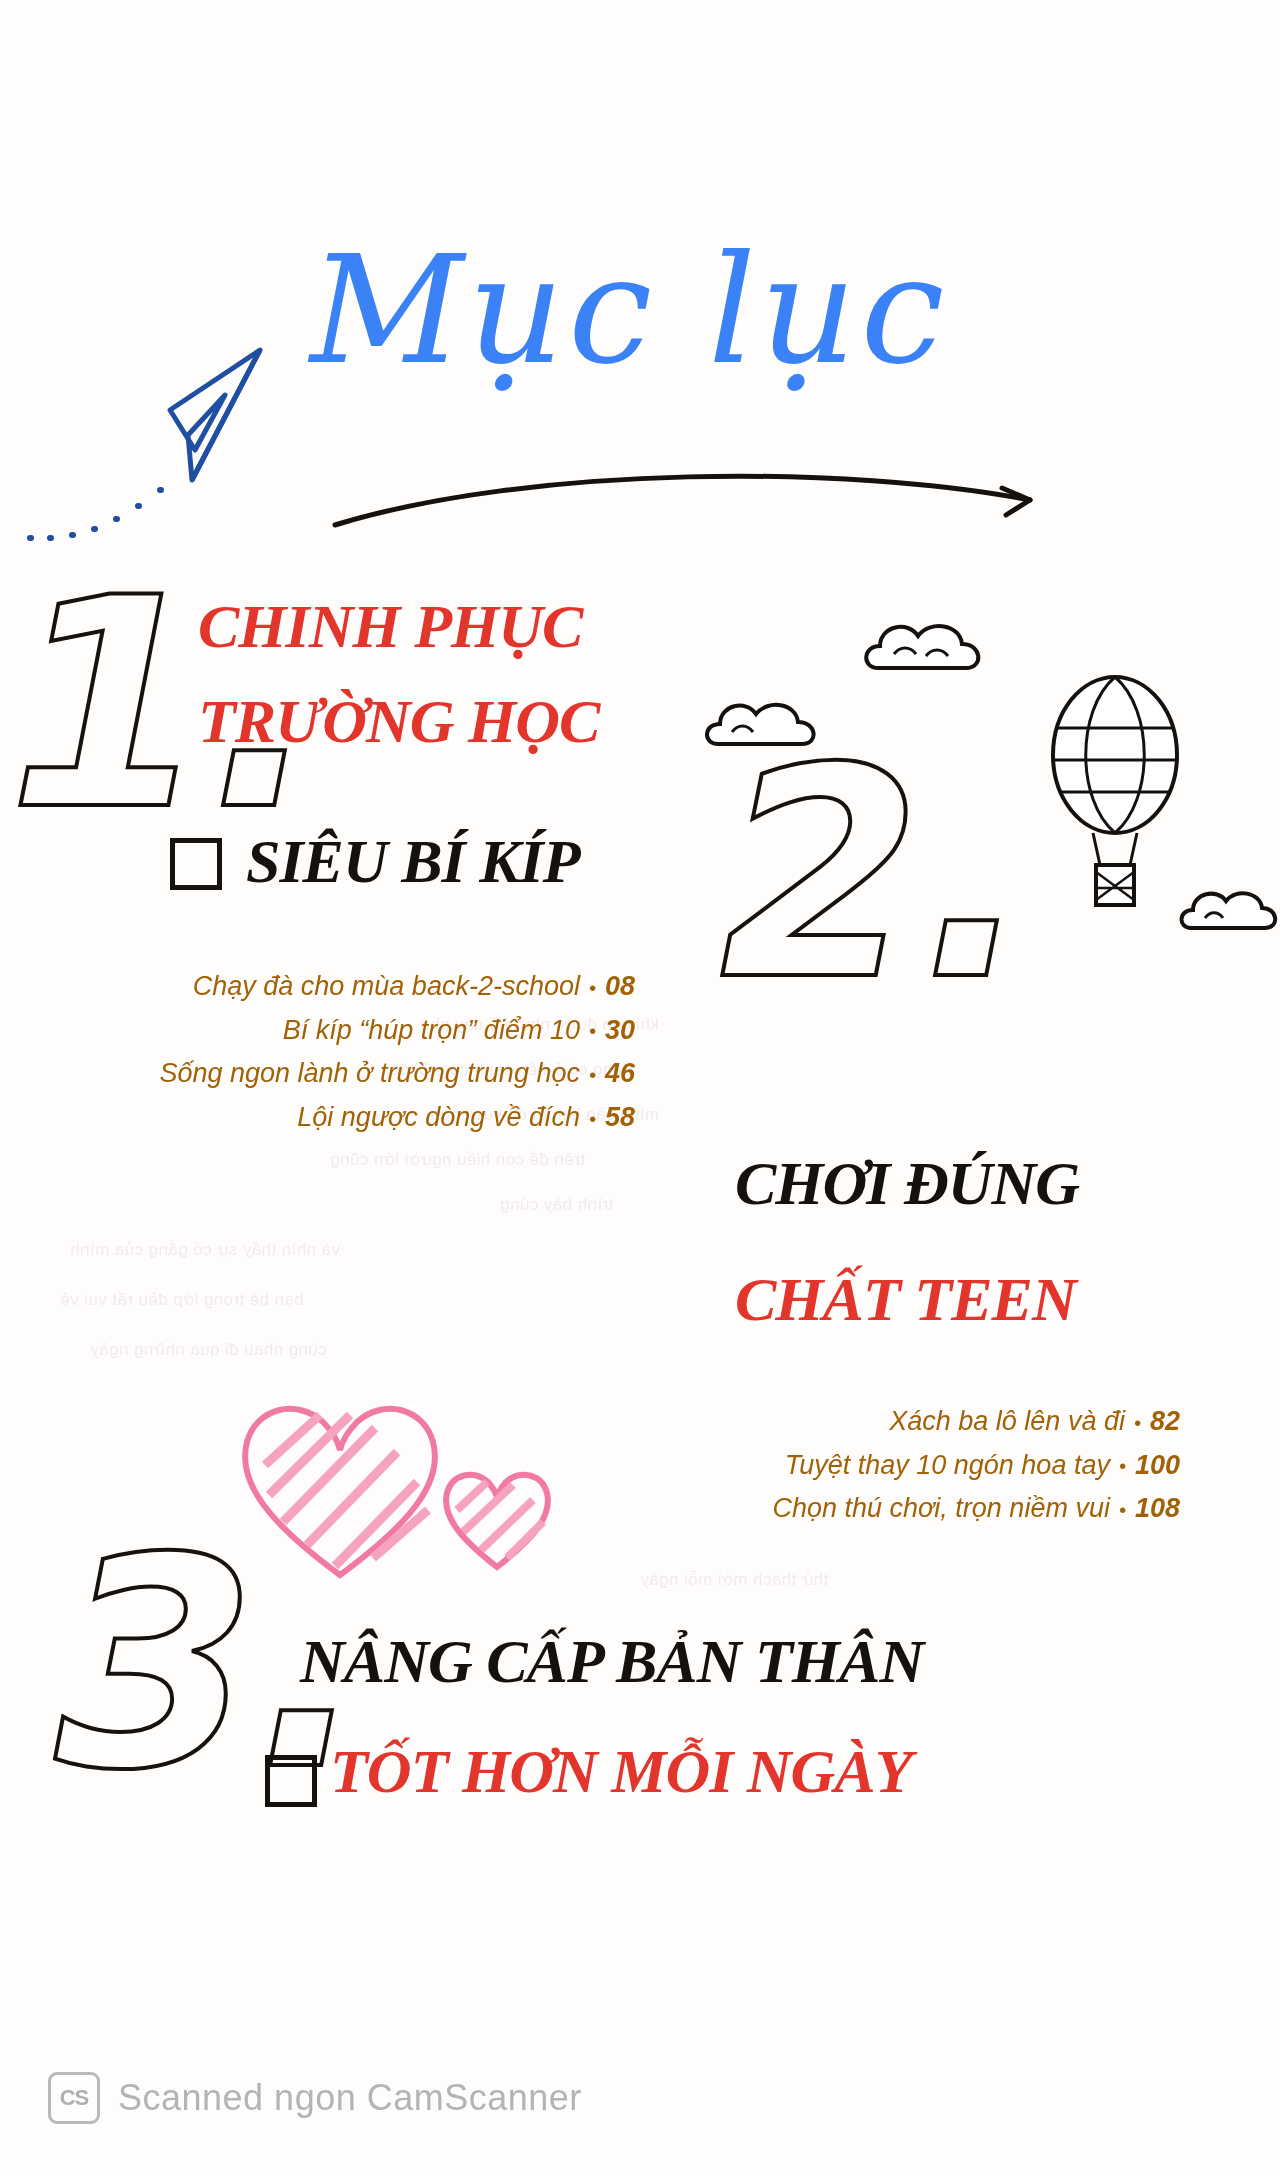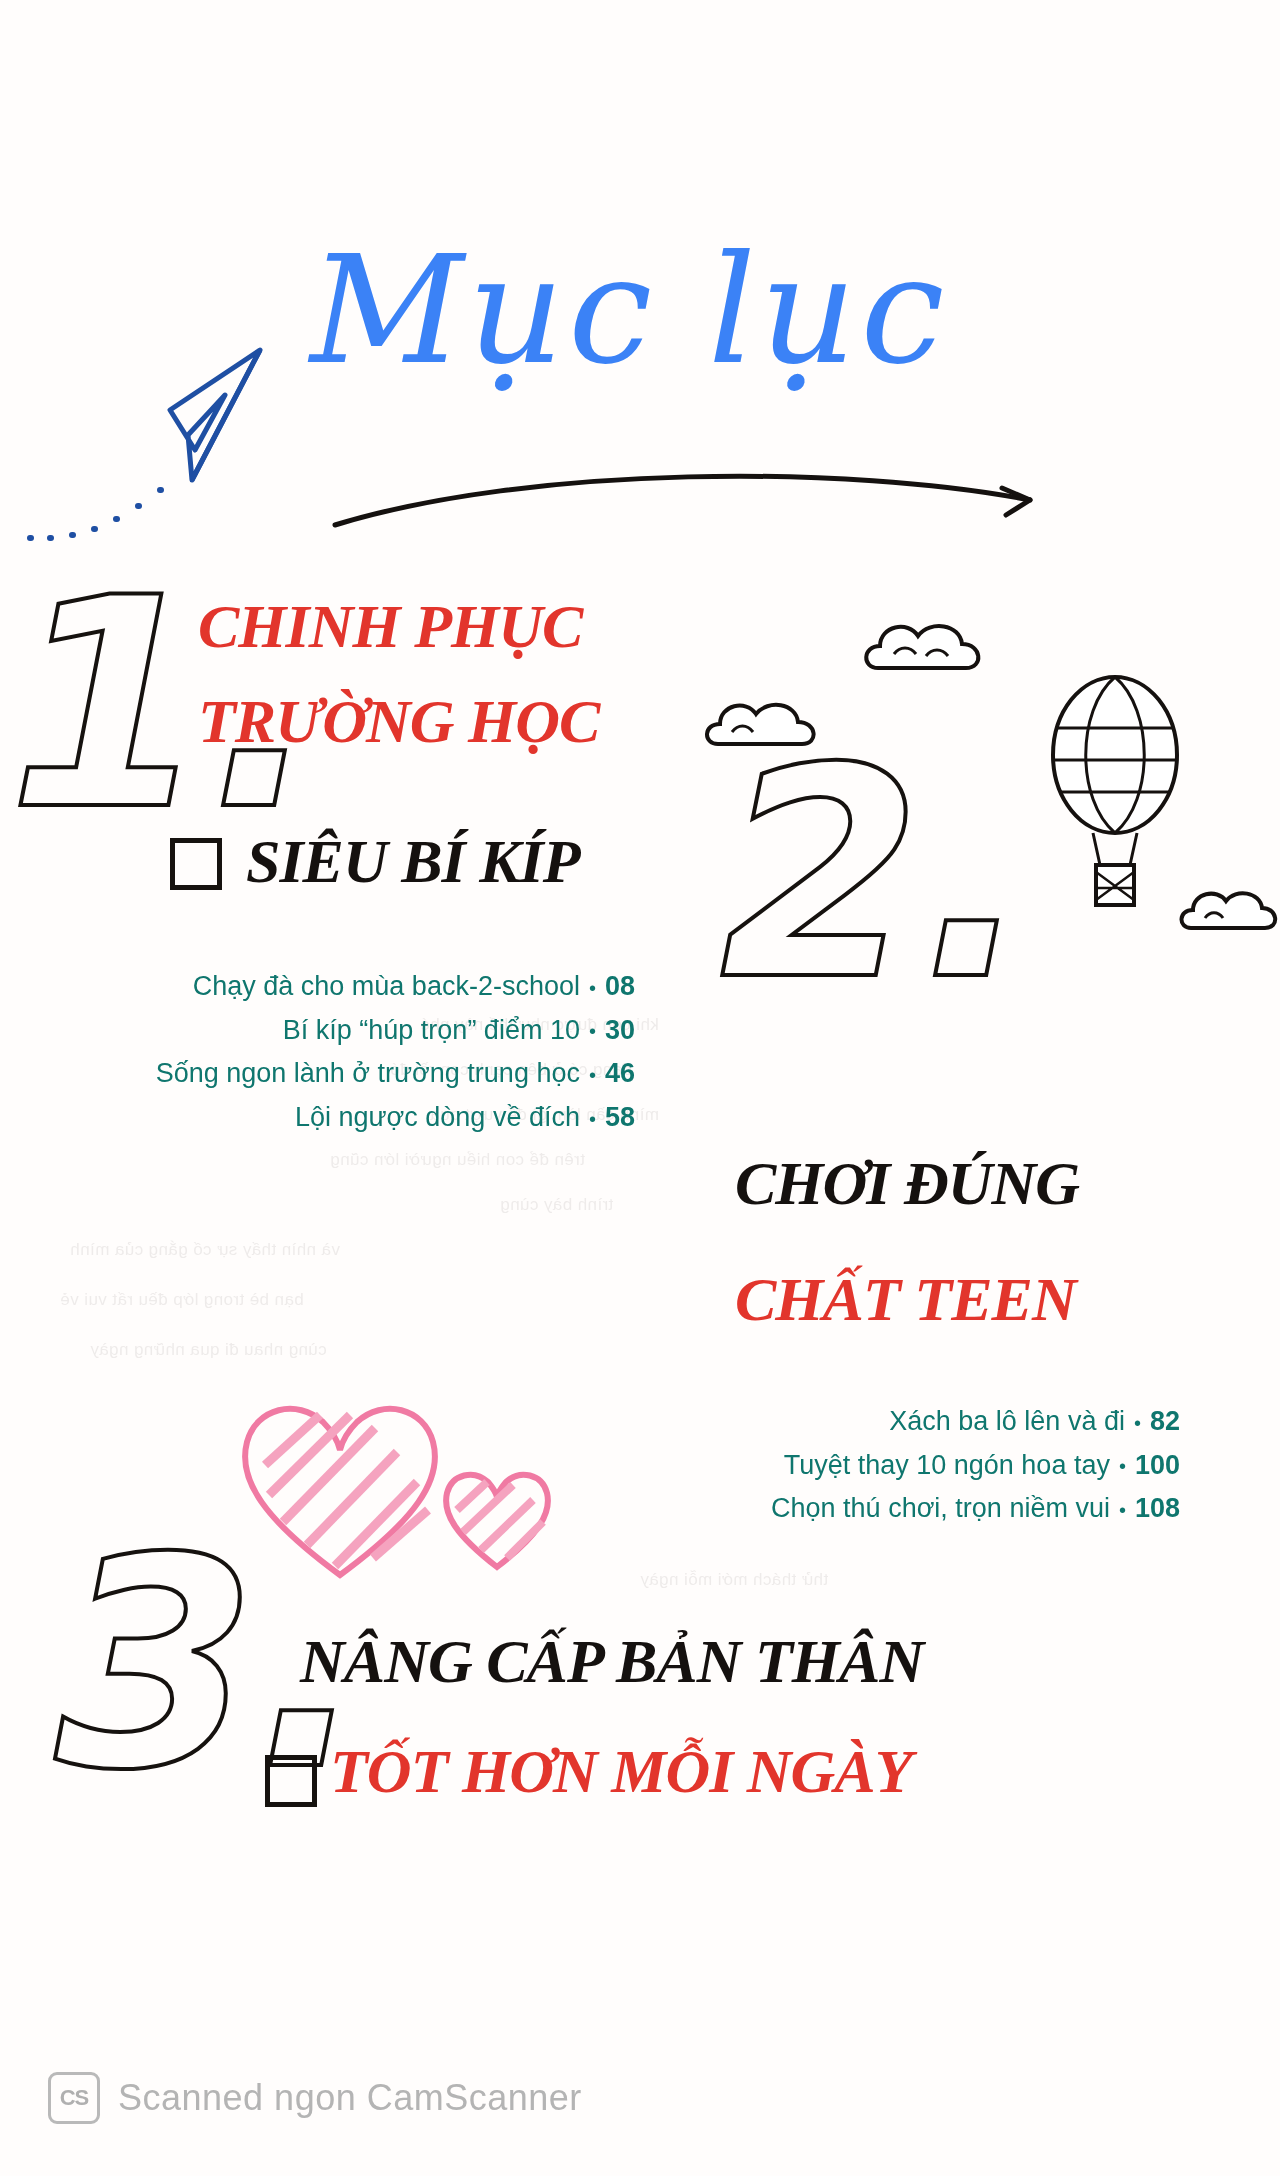--- a/index.html
+++ b/index.html
@@ -105,22 +105,23 @@
     width: 52px; height: 52px;
     border: 5px solid #16120f;
     box-sizing: border-box;
   }
 
   
   .toc-list {
     position: absolute;
     font-size: 27px;
     line-height: 1.62;
-    color: #0f766e;
+    color: #a16207;
     white-space: nowrap;
+    font-style: italic;
   }
   .toc-row { display: block; }
   .toc-sep { margin: 0 9px; font-size: 20px; vertical-align: middle; }
   .toc-page { font-weight: 700; }
 
   .list1 { left: 40px;  top: 965px; width: 595px; text-align: right; }
   .list2 { left: 620px; top: 1400px; width: 560px; text-align: right; }
   .list3 { left: 330px; top: 1900px; width: 620px; text-align: center; }
 
   

